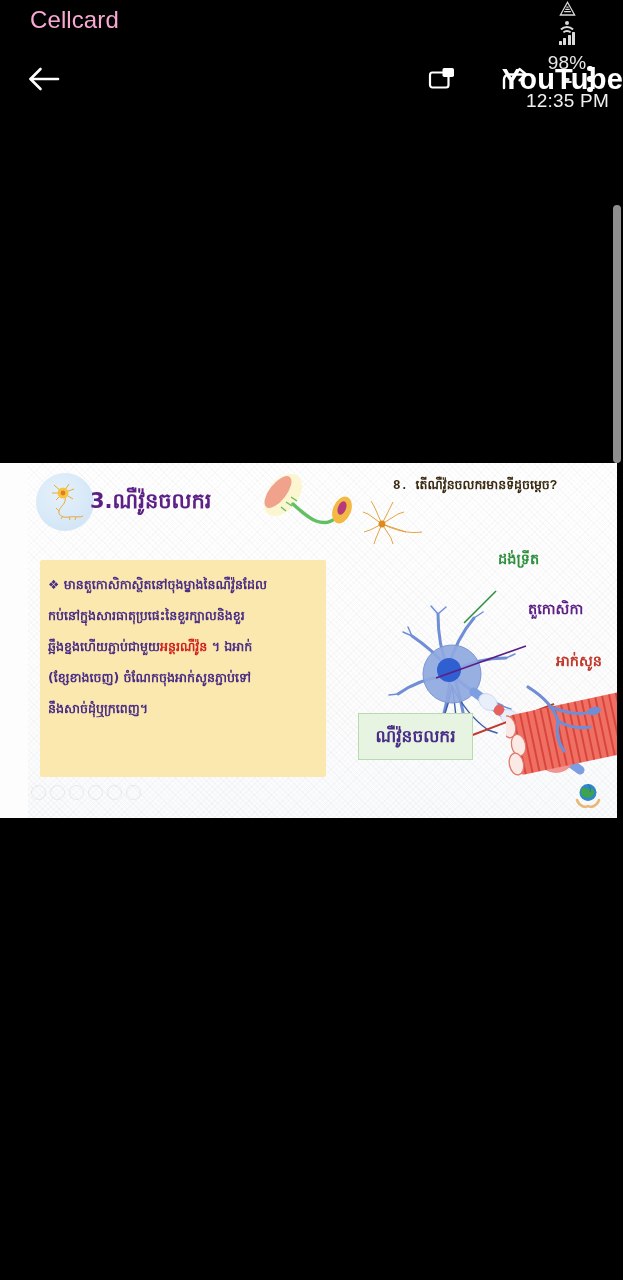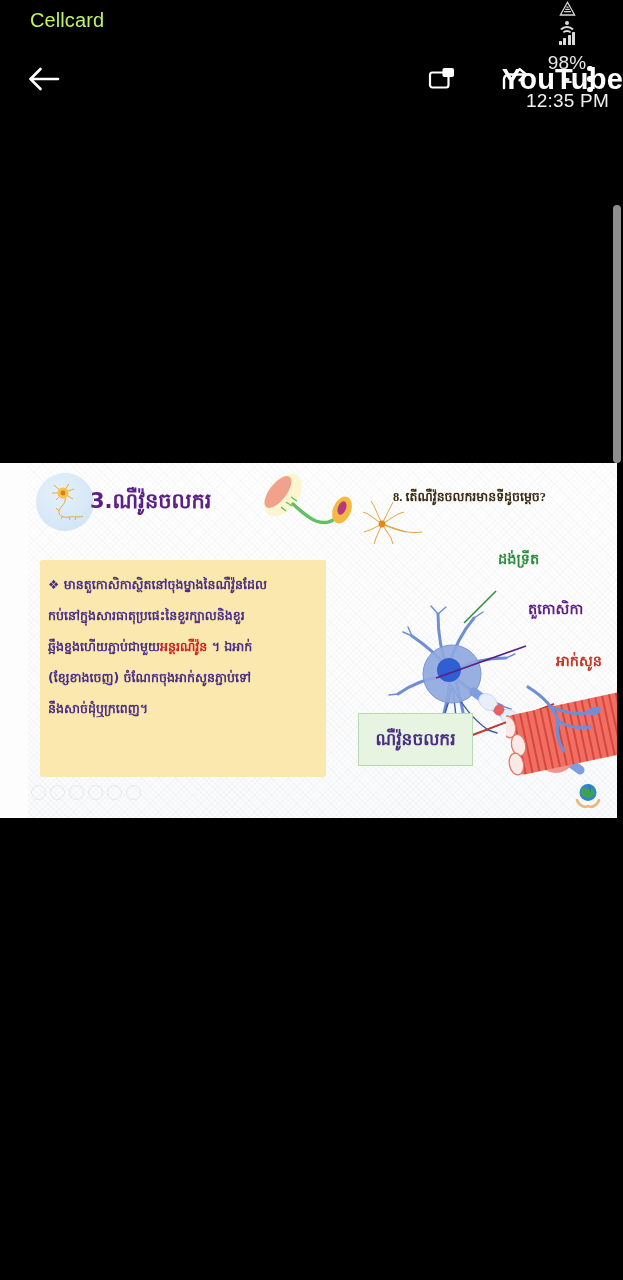--- a/index.html
+++ b/index.html
@@ -10,21 +10,21 @@
     overflow:hidden;
   }
   #screen{ position:relative; width:623px; height:1280px; background:#000; }
 
   
   .statusbar{
     position:absolute; left:0; top:0; width:623px; height:40px;
     display:flex; align-items:center; color:#d8d8d8;
   }
   .carrier{
-    margin-left:30px; font-size:20px; letter-spacing:.1px; color:#bef264;
+    margin-left:30px; font-size:24px; letter-spacing:.1px; color:#f9a8d4;
   }
   .status-right{
     position:absolute; right:14px; top:0; height:40px;
     display:flex; align-items:center; gap:7px;flex-direction:column;
   }
   .si{ display:flex; align-items:center; justify-content:center; }
   .battpct{ font-size:19px; color:#e8e8e8; letter-spacing:.2px; }
   .clock{ font-size:19px; color:#f0f0f0; letter-spacing:.2px; margin-left:1px; }
 
   
@@ -99,23 +99,23 @@
   }
   .slide-title{
     position:absolute; left:62px; top:24px;
     font-size:21px; font-weight:bold; color:#5b1f86;
     font-family:"DejaVu Sans", sans-serif;
     letter-spacing:0px; white-space:nowrap;
   }
 
   
   .question{
-    position:absolute; left:365px; top:26px;
+    position:absolute; left:365px; top:14px;
     font-size:12.5px; color:#3a2a12; font-weight:bold;
-    font-family:Liberation Serif, serif; white-space:nowrap;
+    font-family:Liberation Mono, monospace; white-space:nowrap;
   }
 
   
   .textbox{
     position:absolute; left:12px; top:97px; width:286px; height:217px;
     background:#fbe8ae; border-radius:2px;
     padding:9px 10px 12px 8px;
   }
   .tline{
     font-size:12.6px; color:#4a2d86; font-family:"DejaVu Sans", sans-serif;
@@ -127,21 +127,21 @@
   .wm{
     position:absolute; left:3px; top:322px; display:flex; gap:4px; opacity:.22;
   }
   .wm span{
     width:15px; height:15px; border-radius:50%; border:1.3px solid #a8a8a8;
     display:block;
   }
 
   
   .greenbox{
-    position:absolute; left:330px; top:250px; width:115px; height:53px;
+    position:absolute; left:330px; top:250px; width:115px; height:47px;
     background:#e7f4e2; border:1px solid #b9d9ae;
   }
   .greenbox span{
     position:absolute; left:50%; top:50%; transform:translate(-50%,-50%);
     font-size:17px; font-weight:bold; color:#4a2d86;
     font-family:"DejaVu Sans", sans-serif; white-space:nowrap;
   }
 
   
   .lbl{

